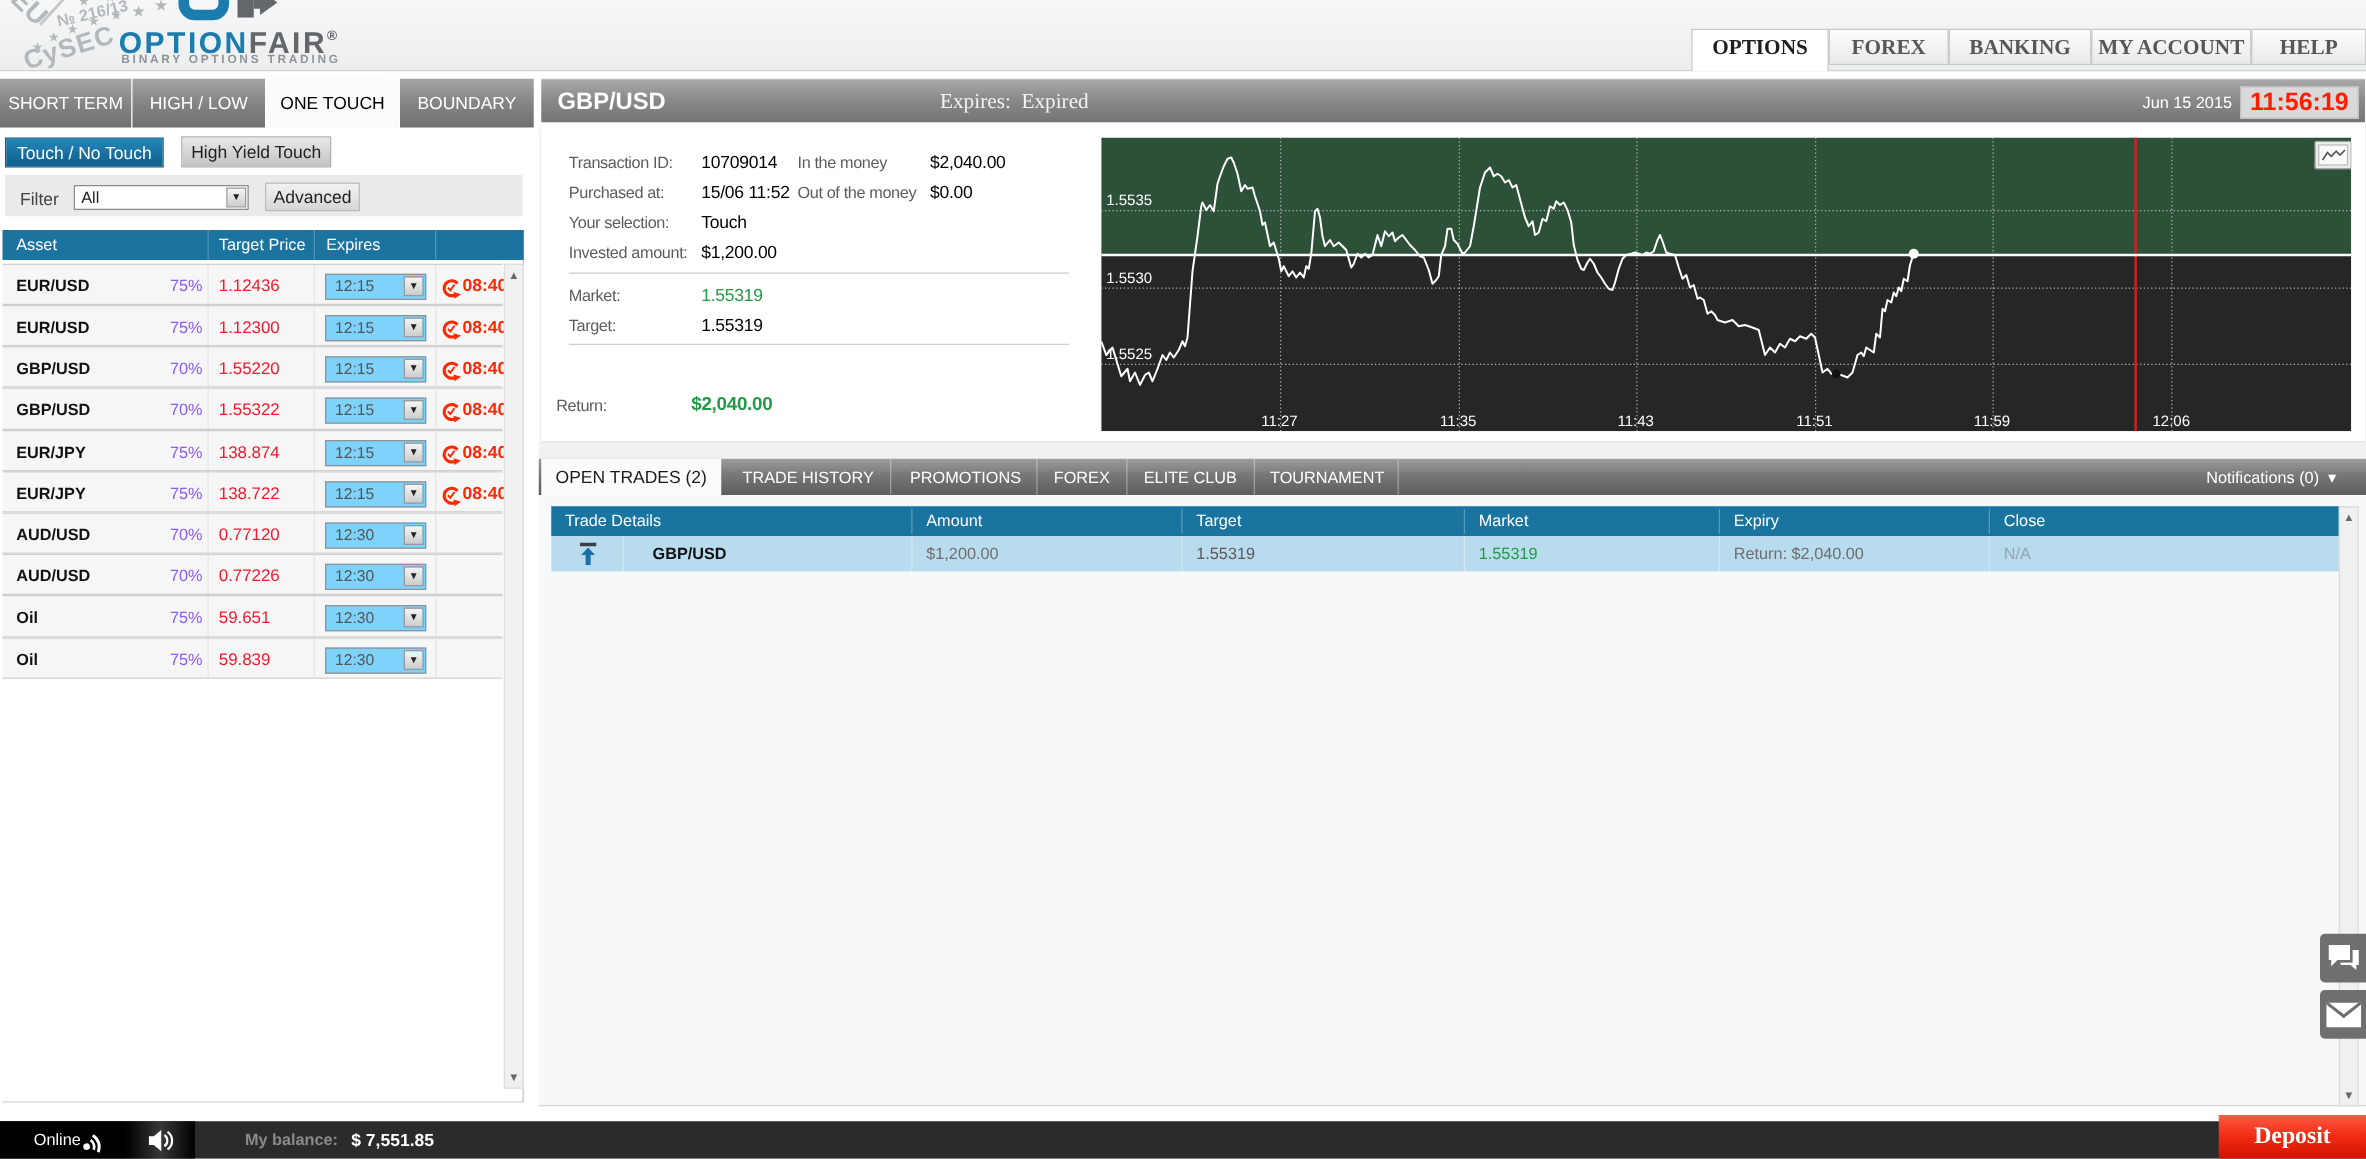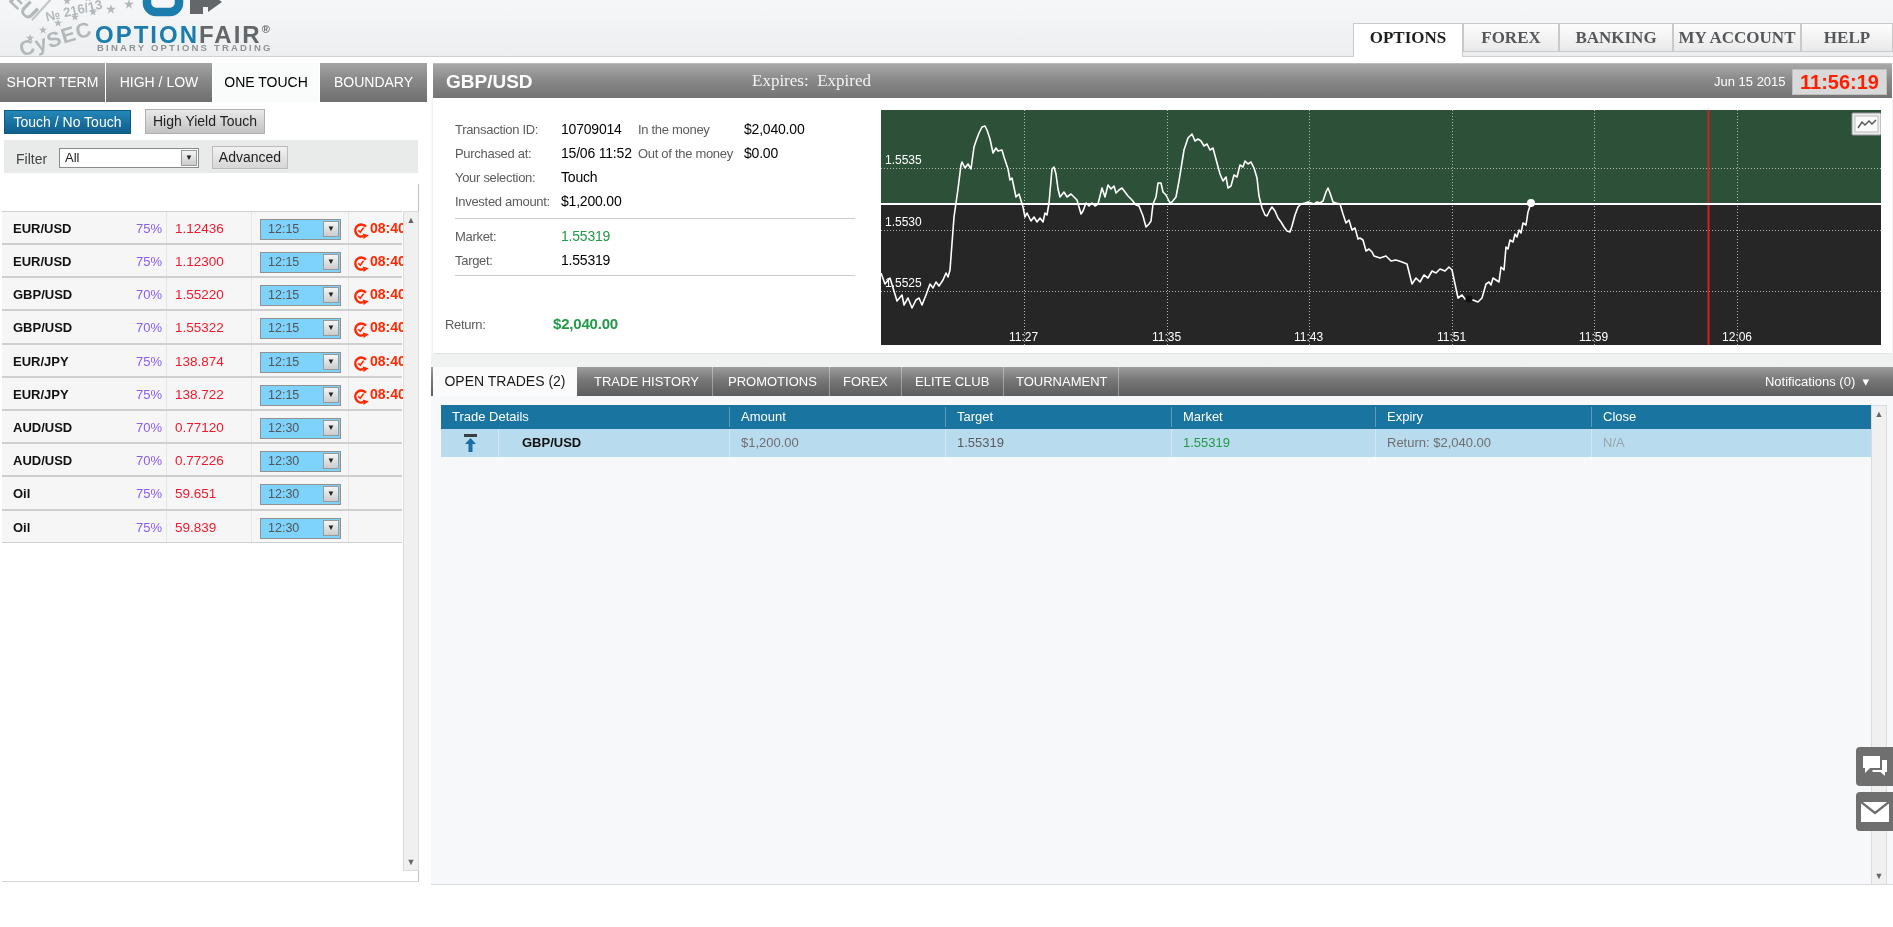--- a/index.html
+++ b/index.html
@@ -187,20 +187,28 @@
 
   <div class="abs" id="btnTouch">Touch / No Touch</div>
   <div class="abs" id="btnHY">High Yield Touch</div>
 
   <div class="abs" id="filterbar"></div>
   <div class="abs" id="filterlbl">Filter</div>
   <div class="abs" id="selAll">All<span class="selarrow">▼</span></div>
   <div class="abs" id="btnAdv">Advanced</div>
 
   <div class="abs" id="atable">
+    <div class="abs" id="ahead">
+      <span class="ahtxt" style="left:11px;">Asset</span>
+      <span class="ahtxt" style="left:173px;">Target Price</span>
+      <span class="ahtxt" style="left:259px;">Expires</span>
+      <span style="position:absolute;left:164px;top:0;bottom:0;width:1px;background:#4f93b8;"></span>
+      <span style="position:absolute;left:249px;top:0;bottom:0;width:1px;background:#4f93b8;"></span>
+      <span style="position:absolute;left:346px;top:0;bottom:0;width:1px;background:#4f93b8;"></span>
+    </div>
     <div class="arow" style="top:26.8px;">
         <span class="acell aname">EUR/USD</span>
         <span class="acell apct">75%</span>
         <span class="acell aprice">1.12436</span>
         <div class="asel">12:15<span class="selarrow">▼</span></div>
         <svg class="aclk" width="16" height="17" viewBox="0 0 16 17">
 <path d="M 12.9 4.7 A 6 6 0 1 0 10.4 14.2" fill="none" stroke="#ff2800" stroke-width="2.5"></path>
 <path d="M 9.8 11.6 L 15.8 13.3 L 10.6 17.0 Z" fill="#ff2800"></path>
 <path d="M 5.3 8.2 L 7.3 10.2 L 10.6 5.6" fill="none" stroke="#ff2800" stroke-width="1.6"></path>
 </svg>
@@ -456,14 +464,33 @@
       <path d="M19 6 v8 h-9" fill="none" stroke="#6f6f6f" stroke-width="1.6"></path>
     </svg>
   </div>
   <div class="abs sideicon" style="top:792px;">
     <svg width="28" height="20" viewBox="0 0 28 20" style="position:absolute; left:5px; top:10px;">
       <rect x="0" y="0" width="28" height="20" fill="#fff"></rect>
       <path d="M0 0 L14 11 L28 0" fill="none" stroke="#6f6f6f" stroke-width="2.4"></path>
     </svg>
   </div>
 
+  <div class="abs" id="footer">
+    <div id="fblack"></div>
+    <span id="fonline">Online</span>
+    <svg width="24" height="22" viewBox="0 0 24 22" style="position:absolute; left:64px; top:4px; transform:rotate(-18deg);">
+      <circle cx="4" cy="14" r="2.7" fill="#fff"></circle>
+      <path d="M8.6 10 A 6.5 6.5 0 0 1 8.6 18" fill="none" stroke="#fff" stroke-width="2.3"></path>
+      <path d="M11.4 7 A 10.5 10.5 0 0 1 11.4 21" fill="none" stroke="#fff" stroke-width="2.3"></path>
+    </svg>
+    <div id="fspk">
+      <svg width="20" height="17" viewBox="0 0 20 17" style="position:absolute; left:18px; top:7px;">
+        <path d="M0 5 h4 l6 -5 v17 l-6 -5 h-4 Z" fill="#fff"></path>
+        <path d="M12.5 4 A 5.5 5.5 0 0 1 12.5 13" fill="none" stroke="#fff" stroke-width="1.8"></path>
+        <path d="M15 1.5 A 8.5 8.5 0 0 1 15 15.5" fill="none" stroke="#fff" stroke-width="1.8"></path>
+      </svg>
+    </div>
+    <span id="fbal1">My balance:</span>
+    <span id="fbal2">$ 7,551.85</span>
+    <div id="deposit">Deposit</div>
+  </div>
 
 </div>
 
 </body></html>

